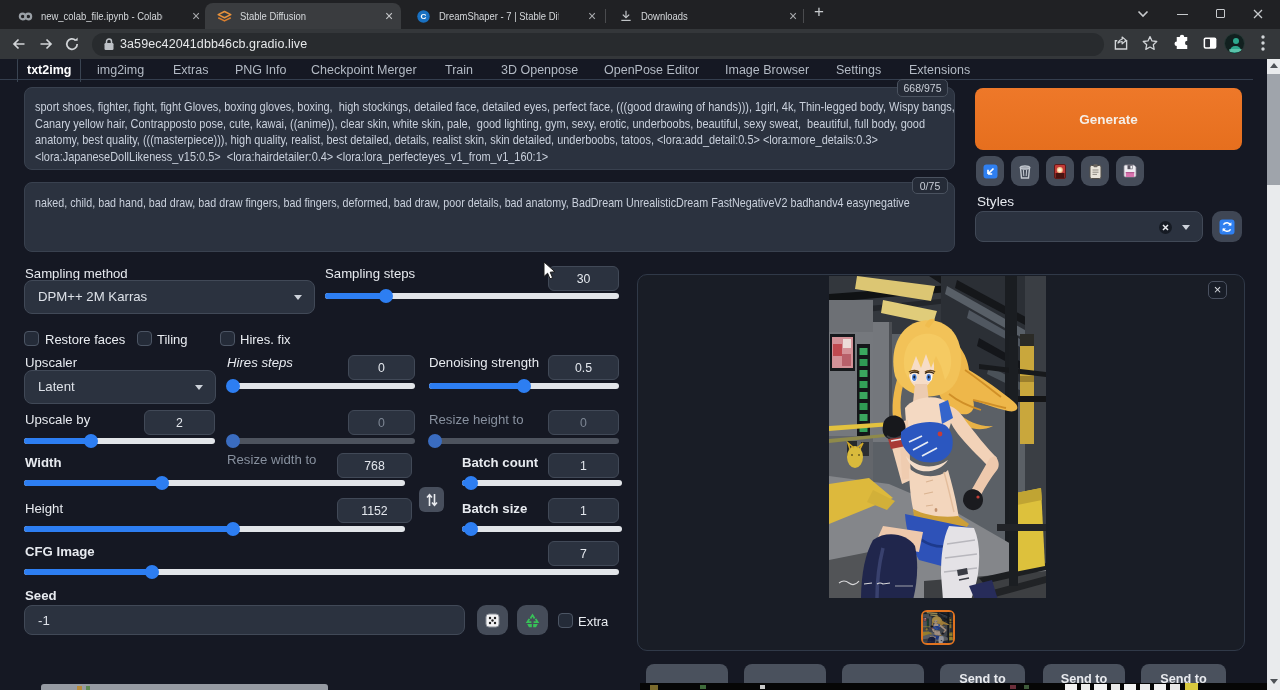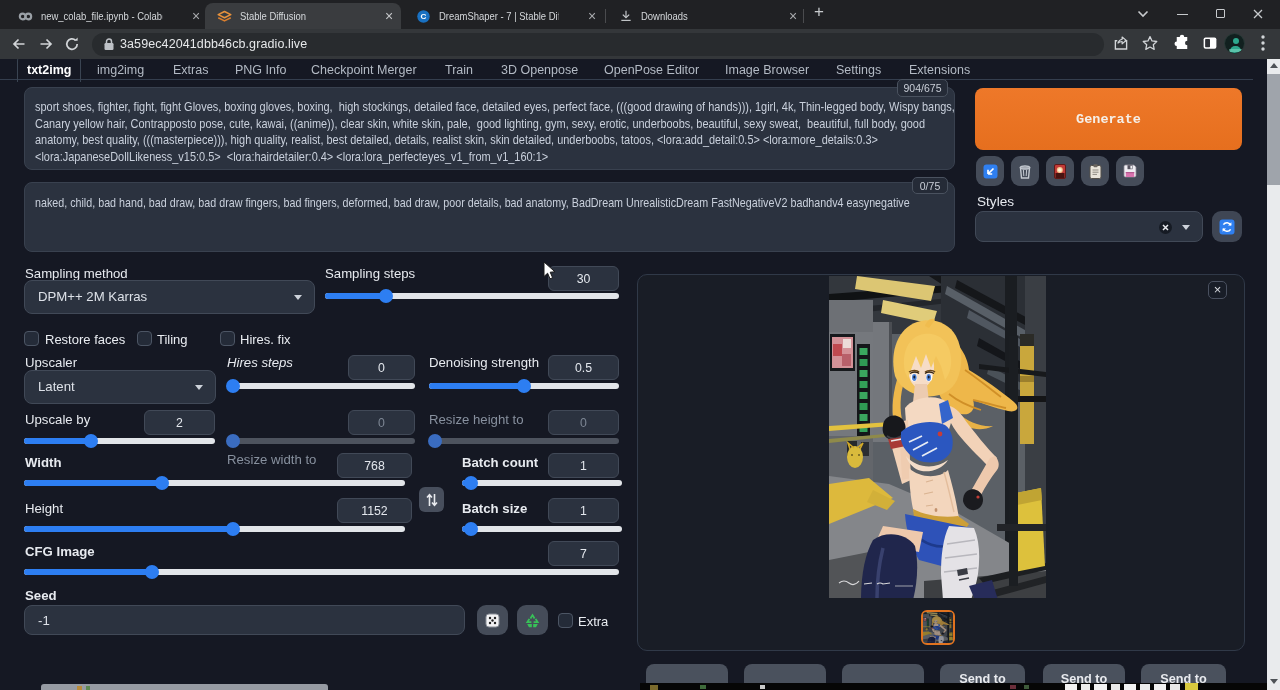--- a/index.html
+++ b/index.html
@@ -168,28 +168,28 @@
     <div class="navtab" style="left:445px; top:4px;">Train</div>
     <div class="navtab" style="left:501px; top:4px;">3D Openpose</div>
     <div class="navtab" style="left:604px; top:4px;">OpenPose Editor</div>
     <div class="navtab" style="left:725px; top:4px;">Image Browser</div>
     <div class="navtab" style="left:836px; top:4px;">Settings</div>
     <div class="navtab" style="left:909px; top:4px;">Extensions</div>
 
     <div class="txtbox" style="left:24px; top:28px; width:931px; height:83px; padding:11px 0 0 10px;">
         <div style="white-space:nowrap; transform:scaleX(0.863); transform-origin:0 0; font-size:12.7px; line-height:16.5px;">sport shoes, fighter, fight, fight Gloves, boxing gloves, boxing,&nbsp; high stockings, detailed face, detailed eyes, perfect face, (((good drawing of hands))), 1girl, 4k, Thin-legged body, Wispy bangs,<br>Canary yellow hair, Contrapposto pose, cute, kawai, ((anime)), clear skin, white skin, pale,&nbsp; good lighting, gym, sexy, erotic, underboobs, beautiful, sexy sweat,&nbsp; beautiful, full body, good<br>anatomy, best quality, (((masterpiece))), high quality, realist, best detailed, details, realist skin, skin detailed, underboobs, tatoos, &lt;lora:add_detail:0.5&gt; &lt;lora:more_details:0.3&gt;<br>&lt;lora:JapaneseDollLikeness_v15:0.5&gt;&nbsp; &lt;lora:hairdetailer:0.4&gt; &lt;lora:lora_perfecteyes_v1_from_v1_160:1&gt;</div>
       </div>
-    <div class="counter" style="left:897px; top:20px; width:51px; height:18px;">904/675</div>
+    <div class="counter" style="left:897px; top:20px; width:51px; height:18px;">668/975</div>
 
     <div class="txtbox" style="left:24px; top:123px; width:931px; height:70px; padding:12px 0 0 10px;">
         <div style="white-space:nowrap; transform:scaleX(0.845); transform-origin:0 0; font-size:12.7px; line-height:16.5px;">naked, child, bad hand, bad draw, bad draw fingers, bad fingers, deformed, bad draw, poor details, bad anatomy, BadDream UnrealisticDream FastNegativeV2 badhandv4 easynegative</div>
       </div>
     <div class="counter" style="left:912px; top:118px; width:36px; height:17px;">0/75</div>
 
-    <div id="generate" style="top:29px;font-family:Liberation Mono, monospace;">Generate</div>
+    <div id="generate" style="top:29px;">Generate</div>
     <div class="toolbtn" style="left:976px; top:97px;">
       <svg width="15" height="15" viewBox="0 0 15 15">
           <rect x="0.5" y="0.5" width="14" height="14" rx="3" fill="#2f7ff0"></rect>
           <path d="M10.5 4.5 L5 10 M5 10 V5.8 M5 10 H9.2" stroke="#fff" stroke-width="1.7" fill="none"></path>
         </svg>
     </div>
     <div class="toolbtn" style="left:1011px; top:97px;">
       <svg width="14" height="15" viewBox="0 0 14 15">
           <path d="M2.5 4 L3.5 14 H10.5 L11.5 4 Z" fill="none" stroke="#c3c8cf" stroke-width="1.4"></path>
           <ellipse cx="7" cy="3.6" rx="4.8" ry="1.6" fill="none" stroke="#c3c8cf" stroke-width="1.3"></ellipse>

